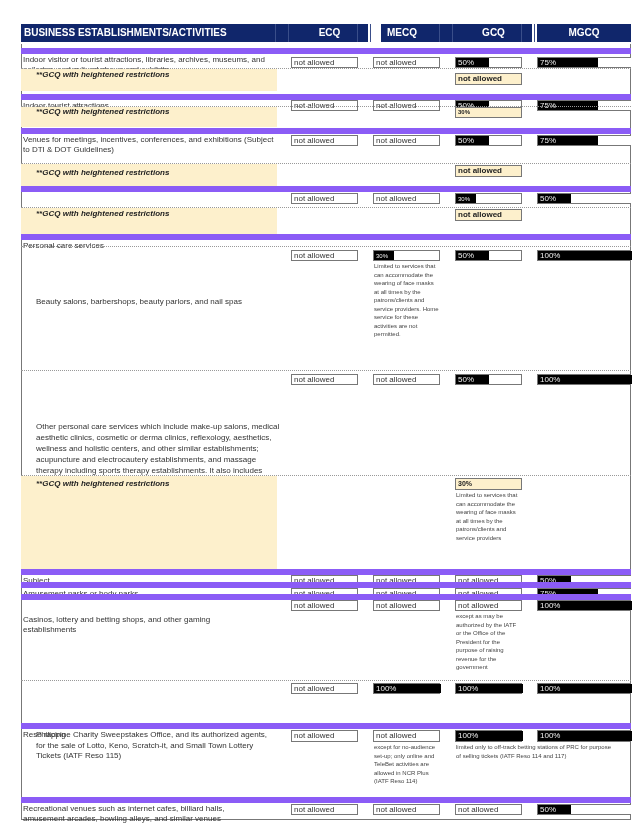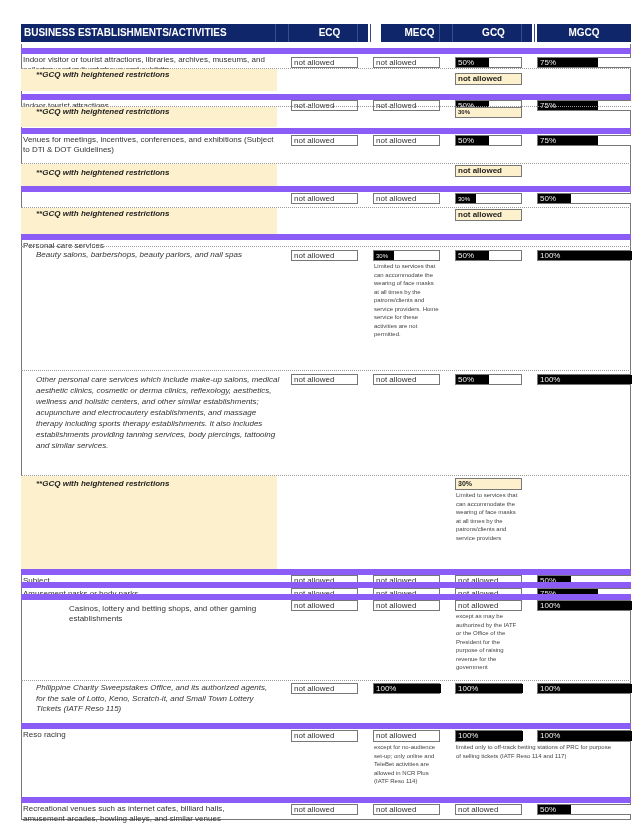--- a/index.html
+++ b/index.html
@@ -8,21 +8,21 @@
   .page { position:absolute; left:21px; top:24px; width:610px; height:800px; }
   .hdrcell { position:absolute; top:0; height:18px; background:#10266b; color:#fff;
              font-weight:bold; font-size:10px; line-height:18px; }
   .hdrsep { position:absolute; top:0; width:1px; height:18px; background:#3a4e8a; }
   .frame { position:absolute; left:0; top:20px; width:610px; height:776px;
            border-left:1px solid #777; border-right:1px solid #777; border-bottom:1px solid #777; box-sizing:border-box; }
   .row { position:absolute; left:0; width:610px; box-sizing:border-box; }
   .solid-top { border-top:6px solid #8b5cf6; }
   .dot-top { border-top:1px dotted #999; }
   .lbl { position:absolute; left:2px; font-size:8px; line-height:10px; color:#333; }
-  .lbl.it { font-style:italic; left:15px; }
+  .lbl.it { left:15px;margin-top:47px; }
   .lbl.heighten { font-style:italic; font-weight:bold; left:15px; color:#222; }
   .cream { position:absolute; left:0; background:#fdf0cc; width:256px; }
   .box { position:absolute; height:11px; box-sizing:border-box; border:1px solid #777; background:#fff;
          font-size:8px; line-height:9px; padding-left:2px; color:#333; white-space:nowrap; }
   .box.ecq { left:270px; width:67px; }
   .box.mecq { left:352px; width:67px; }
   .box.gcq { left:434px; width:67px; }
   .box.mgcq { left:516px; width:94px; border-right:none; }
   .fill { position:absolute; left:0; top:0; bottom:0; background:#000; }
   .fill span { position:relative; color:#eee; padding-left:2px; }
@@ -31,21 +31,21 @@
   .note { position:absolute; font-size:6px; line-height:8.5px; color:#444; }
 </style>
 </head>
 <body>
 
 <div class="page">
 
   <div class="hdrcell" style="left:0;width:290px;padding-left:3px;">BUSINESS ESTABLISHMENTS/ACTIVITIES</div>
   <div class="hdrcell" style="left:293px;width:14px;"></div>
   <div class="hdrcell" style="left:270px;width:77px;text-align:center;">ECQ</div>
-  <div class="hdrcell" style="left:360px;width:77px;text-align:center;">MECQ</div>
+  <div class="hdrcell" style="left:360px;width:77px;padding-left:6px;">MECQ</div>
   <div class="hdrcell" style="left:434px;width:77px;text-align:center;">GCQ</div>
   <div class="hdrcell" style="left:516px;width:94px;text-align:center;">MGCQ</div>
   <div class="hdrsep" style="left:254px"></div>
   <div class="hdrsep" style="left:267px"></div>
   <div class="hdrsep" style="left:336px"></div>
   <div class="hdrsep" style="left:349px"></div>
   <div class="hdrsep" style="left:418px"></div>
   <div class="hdrsep" style="left:431px"></div>
   <div class="hdrsep" style="left:500px"></div>
   <div class="hdrsep" style="left:513px"></div>
@@ -170,21 +170,21 @@
     <div class="lbl" style="top:1px;">Amusement parks or body parks</div>
     <div class="box ecq" style="top:0px;"><span class="txt">not allowed</span></div>
     <div class="box mecq" style="top:0px;"><span class="txt">not allowed</span></div>
     <div class="box gcq" style="top:0px;"><span class="txt">not allowed</span></div>
     <div class="box mgcq" style="top:0px;">
         <div class="fill" style="width:60px;"><span>75%</span></div>
       </div>
   </div>
 
   <div class="row solid-top" style="top:570px;height:85px;">
-    <div class="lbl" style="top:4px;width:230px;margin-left:46px;">Casinos, lottery and betting shops, and other gaming establishments</div>
+    <div class="lbl" style="top:15px;width:230px;">Casinos, lottery and betting shops, and other gaming establishments</div>
     <div class="box ecq" style="top:0px;"><span class="txt">not allowed</span></div>
     <div class="box mecq" style="top:0px;"><span class="txt">not allowed</span></div>
     <div class="box gcq" style="top:0px;"><span class="txt">not allowed</span></div>
     <div class="note" style="left:435px;top:12px;width:66px;">except as may be authorized by the IATF or the Office of the President for the purpose of raising revenue for the government</div>
     <div class="box mgcq" style="top:0px;">
         <div class="fill" style="width:94px;"><span>100%</span></div>
       </div>
   </div>
 
   <div class="row dot-top" style="top:656px;height:44px;">

